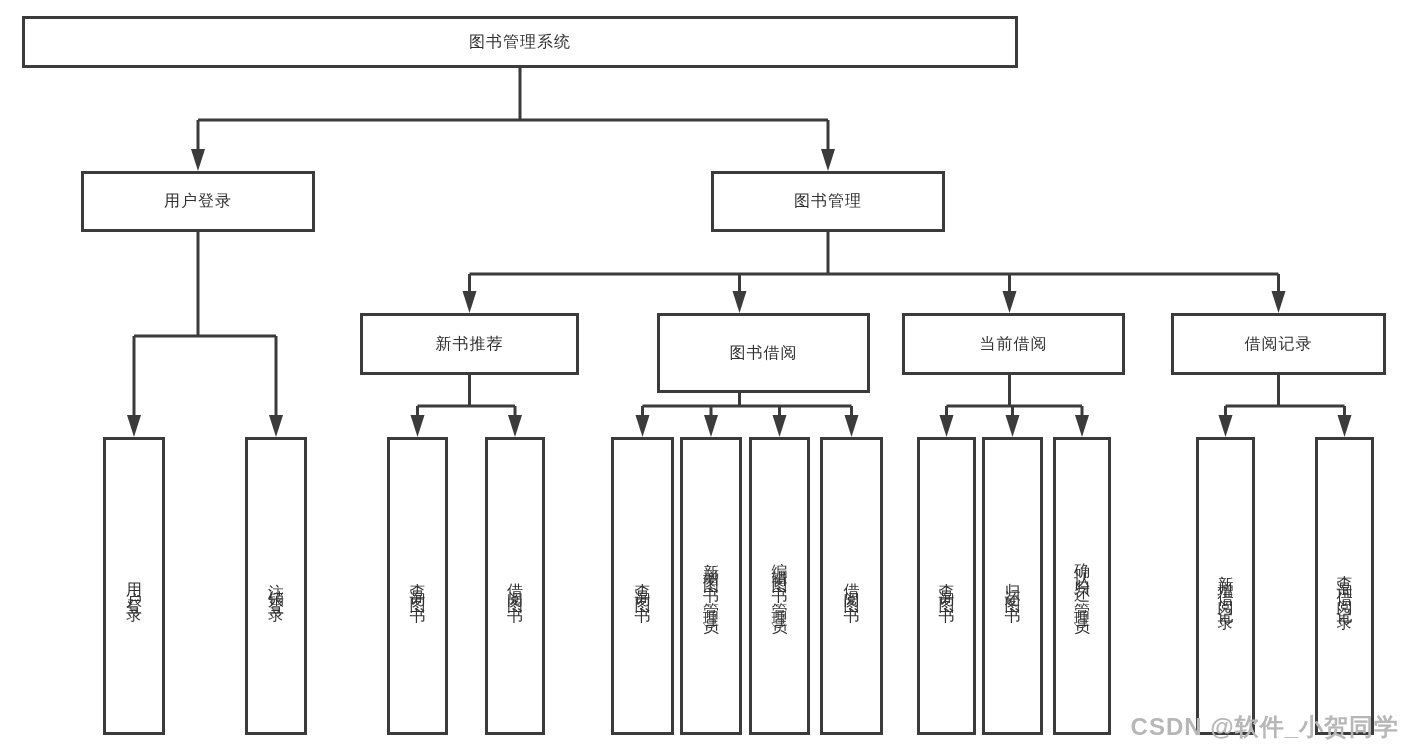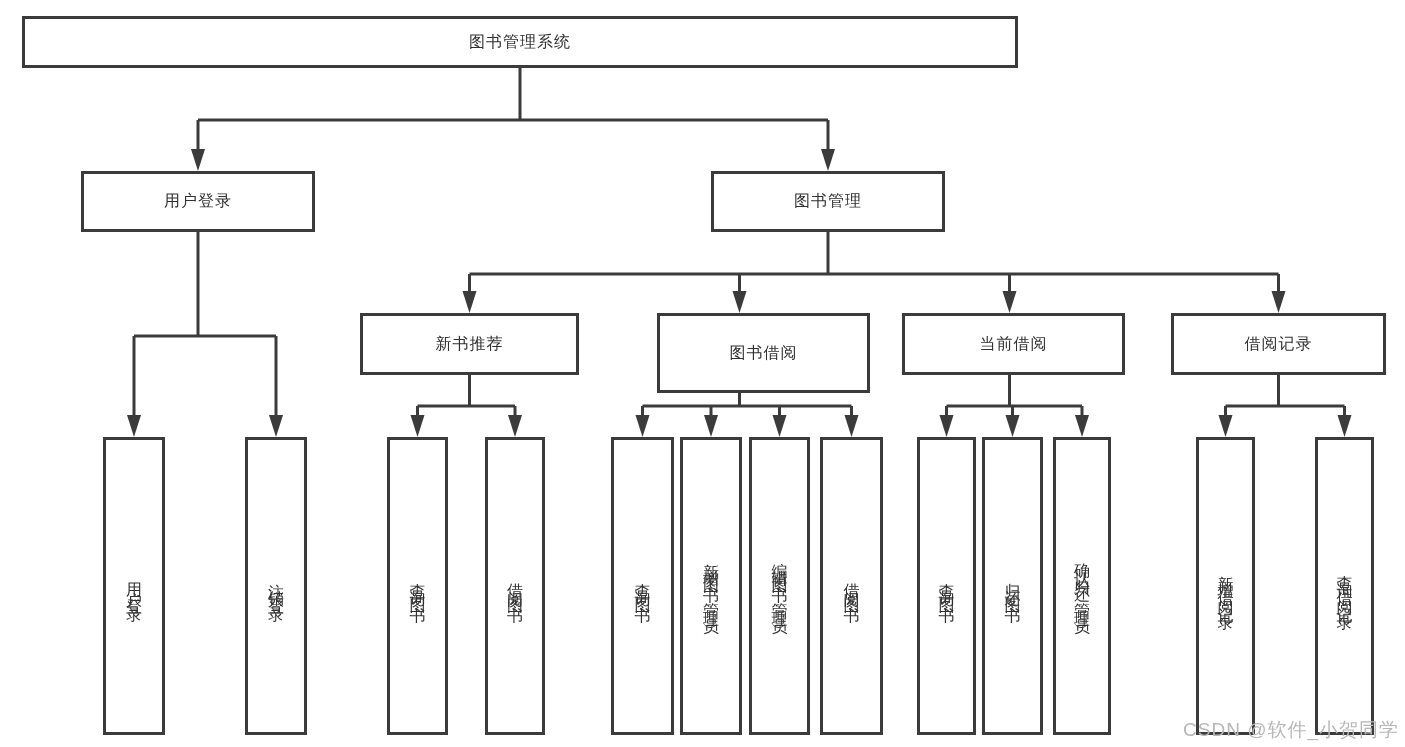--- a/index.html
+++ b/index.html
@@ -33,24 +33,25 @@
   .box.v span{
     writing-mode:vertical-rl;
     text-orientation:mixed;
     line-height:1;
     letter-spacing:8px;
     white-space:nowrap;
   }
   #watermark{
     position:absolute;
     right:6px;bottom:4px;
-    font-size:19px;
+    font-size:24px;
     color:var(--wm);
     letter-spacing:1px;
     z-index:3;
+    font-weight:bold;
   }
 </style>
 </head>
 <body>
 
 <div id="stage">
 
   <svg id="wires" viewBox="0 0 1405 747" xmlns="http://www.w3.org/2000/svg">
 
     <g>

